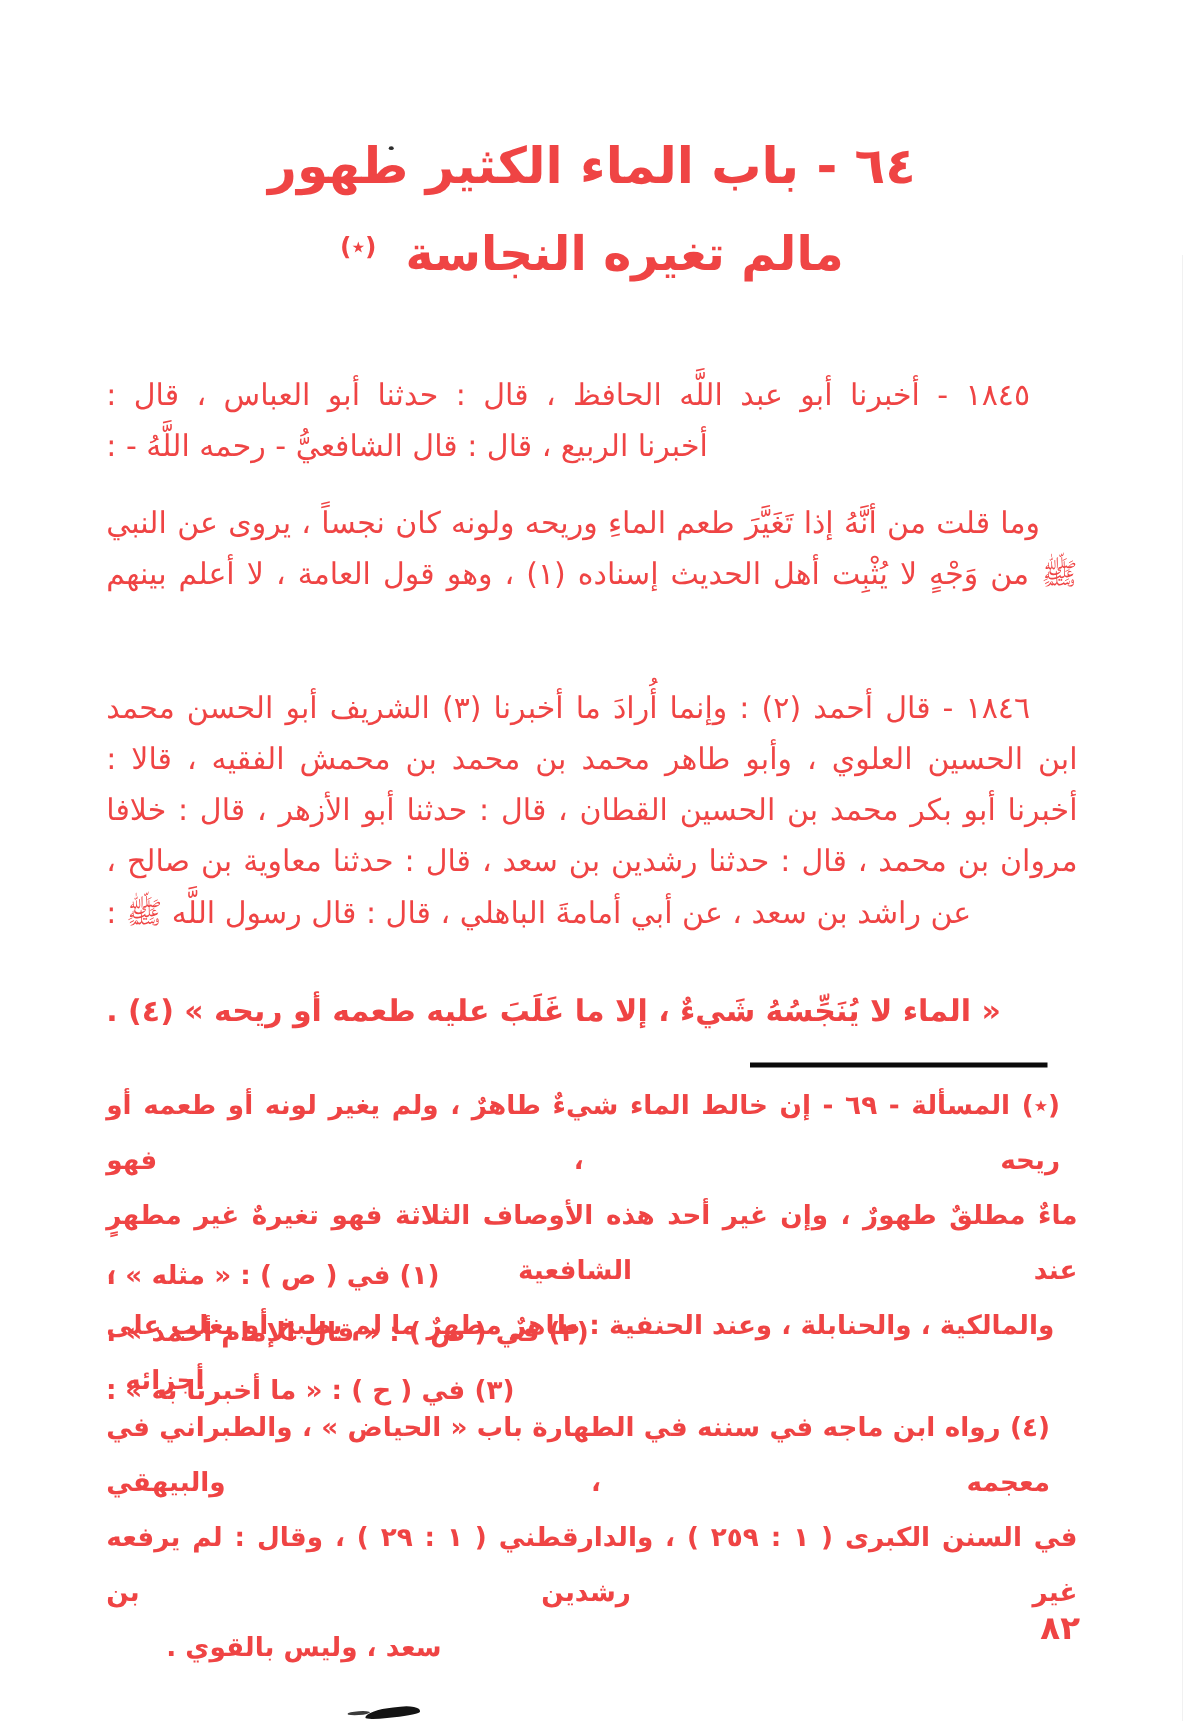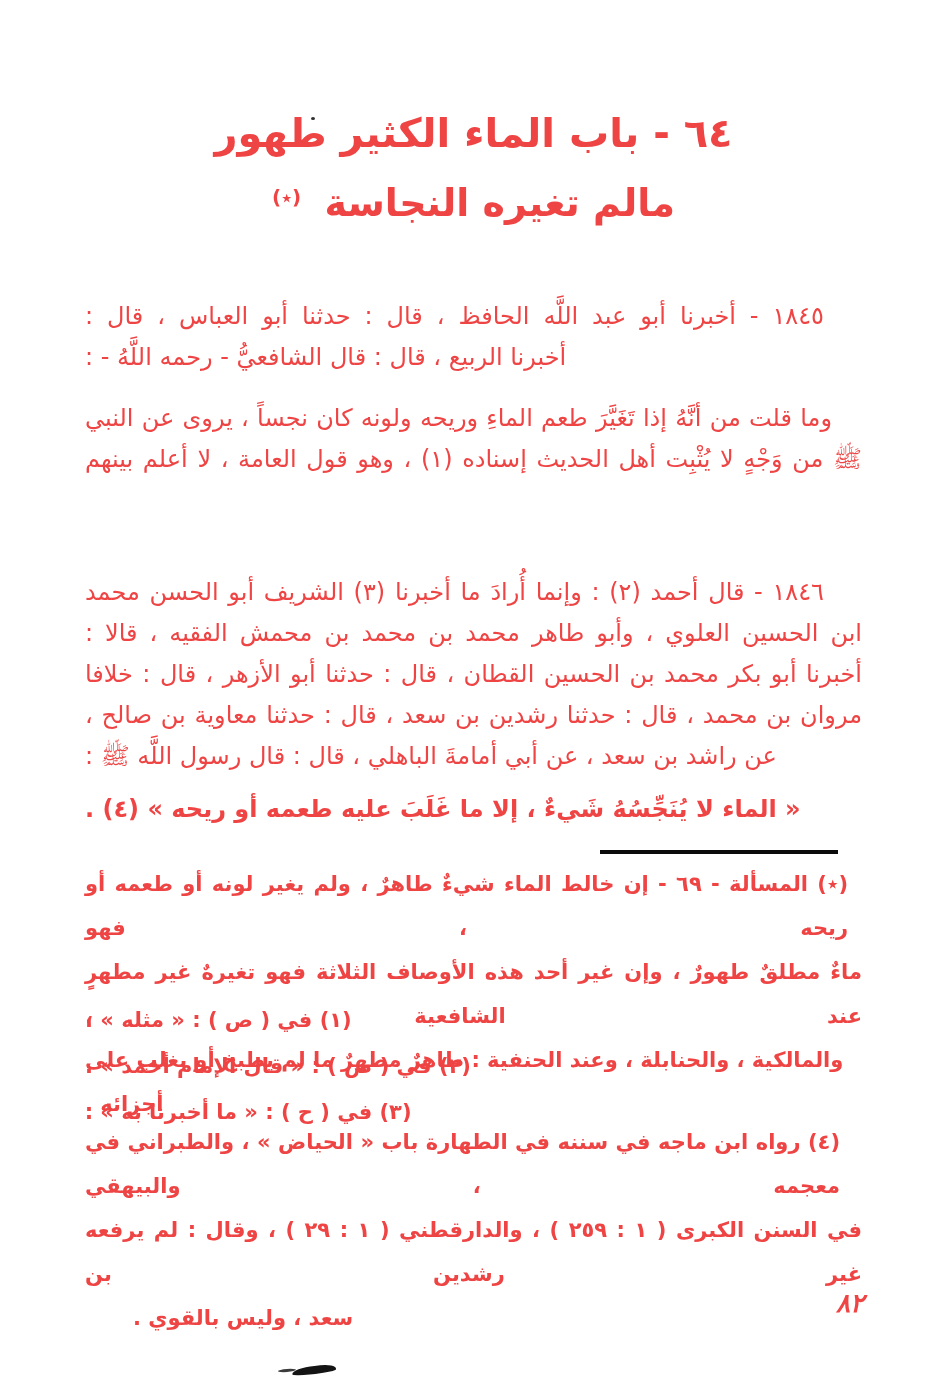--- a/index.html
+++ b/index.html
@@ -29,36 +29,36 @@
   .ind-38{padding-right:38px;}
   .ind-30{padding-right:30px;}
   .ind-48{padding-right:48px;}
   .ind-59{padding-right:59px;}
   .ind-22{padding-right:22px;}
   .ind-14{padding-right:14px;}
   .ind-12{padding-right:12px;}
 
   .b-1845{top:296px;}
   .b-comment{top:398px;}
-  .b-1846{top:572px;}
+  .b-1846{top:546px;}
   .b-quote{top:788px;font-size:24px;font-weight:700;line-height:42px;}
 
   
   .separator{position:absolute;top:850px;left:600px;width:238px;height:4px;background:#0b0b0b;}
 
   
   .foot-text{font-size:21px;font-weight:700;line-height:44px;}
   .f-star{top:862px;}
   .f-n1{top:998px;}
   .f-n2{top:1044px;}
   .f-n3{top:1090px;}
   .f-n4{top:1120px;}
 
   
-  .page-num{position:absolute;top:1288px;left:804px;width:60px;font-size:26px;font-weight:700;direction:rtl;font-style:italic;}
+  .page-num{position:absolute;top:1288px;left:804px;width:60px;font-size:26px;font-weight:700;direction:rtl;}
 
   
   .speck{position:absolute;top:117px;left:311px;width:4px;height:3px;background:#2e2e2e;border-radius:50%;}
   .smudge{position:absolute;top:1366px;left:292px;width:44px;height:8px;background:#141414;
           border-radius:60% 40% 55% 45% / 85% 70% 35% 30%;transform:rotate(-6deg);}
   .smudge-tail{position:absolute;top:1369px;left:278px;width:18px;height:3px;background:#3c3c3c;
           border-radius:50%;transform:rotate(-4deg);}
 </style>
 </head>
 <body>

